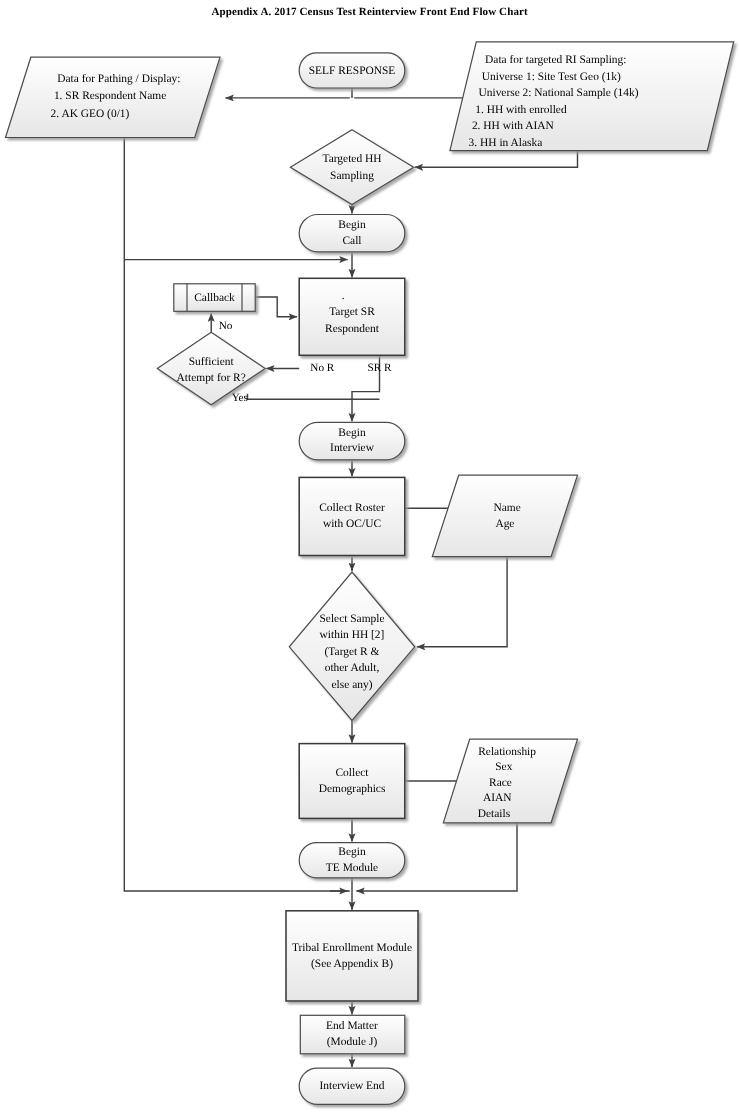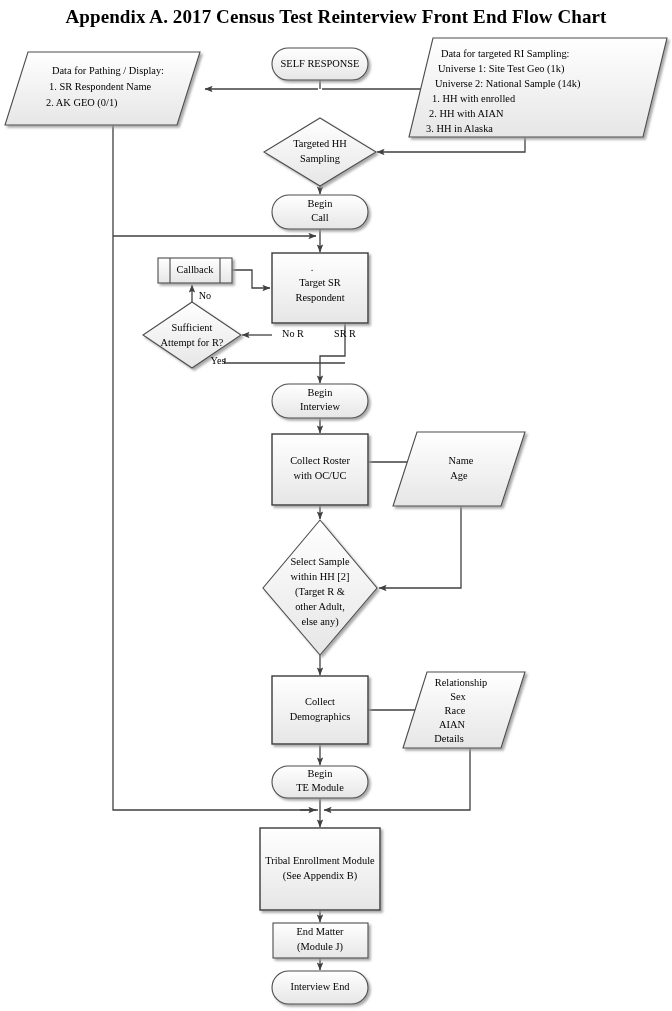--- a/index.html
+++ b/index.html
@@ -15,21 +15,21 @@
     overflow: hidden;
   }
   #chart-title {
     position: absolute;
     top: 6px;
     left: 0;
     width: 672px;
     text-align: center;
     font-family: "Liberation Serif", "DejaVu Serif", serif;
     font-weight: bold;
-    font-size: 19px;
+    font-size: 10px;
     color: #000;
     letter-spacing: 0.1px;
   }
   svg#flow {
     position: absolute;
     top: 0;
     left: 0;
     width: 672px;
     height: 1011px;
   }

